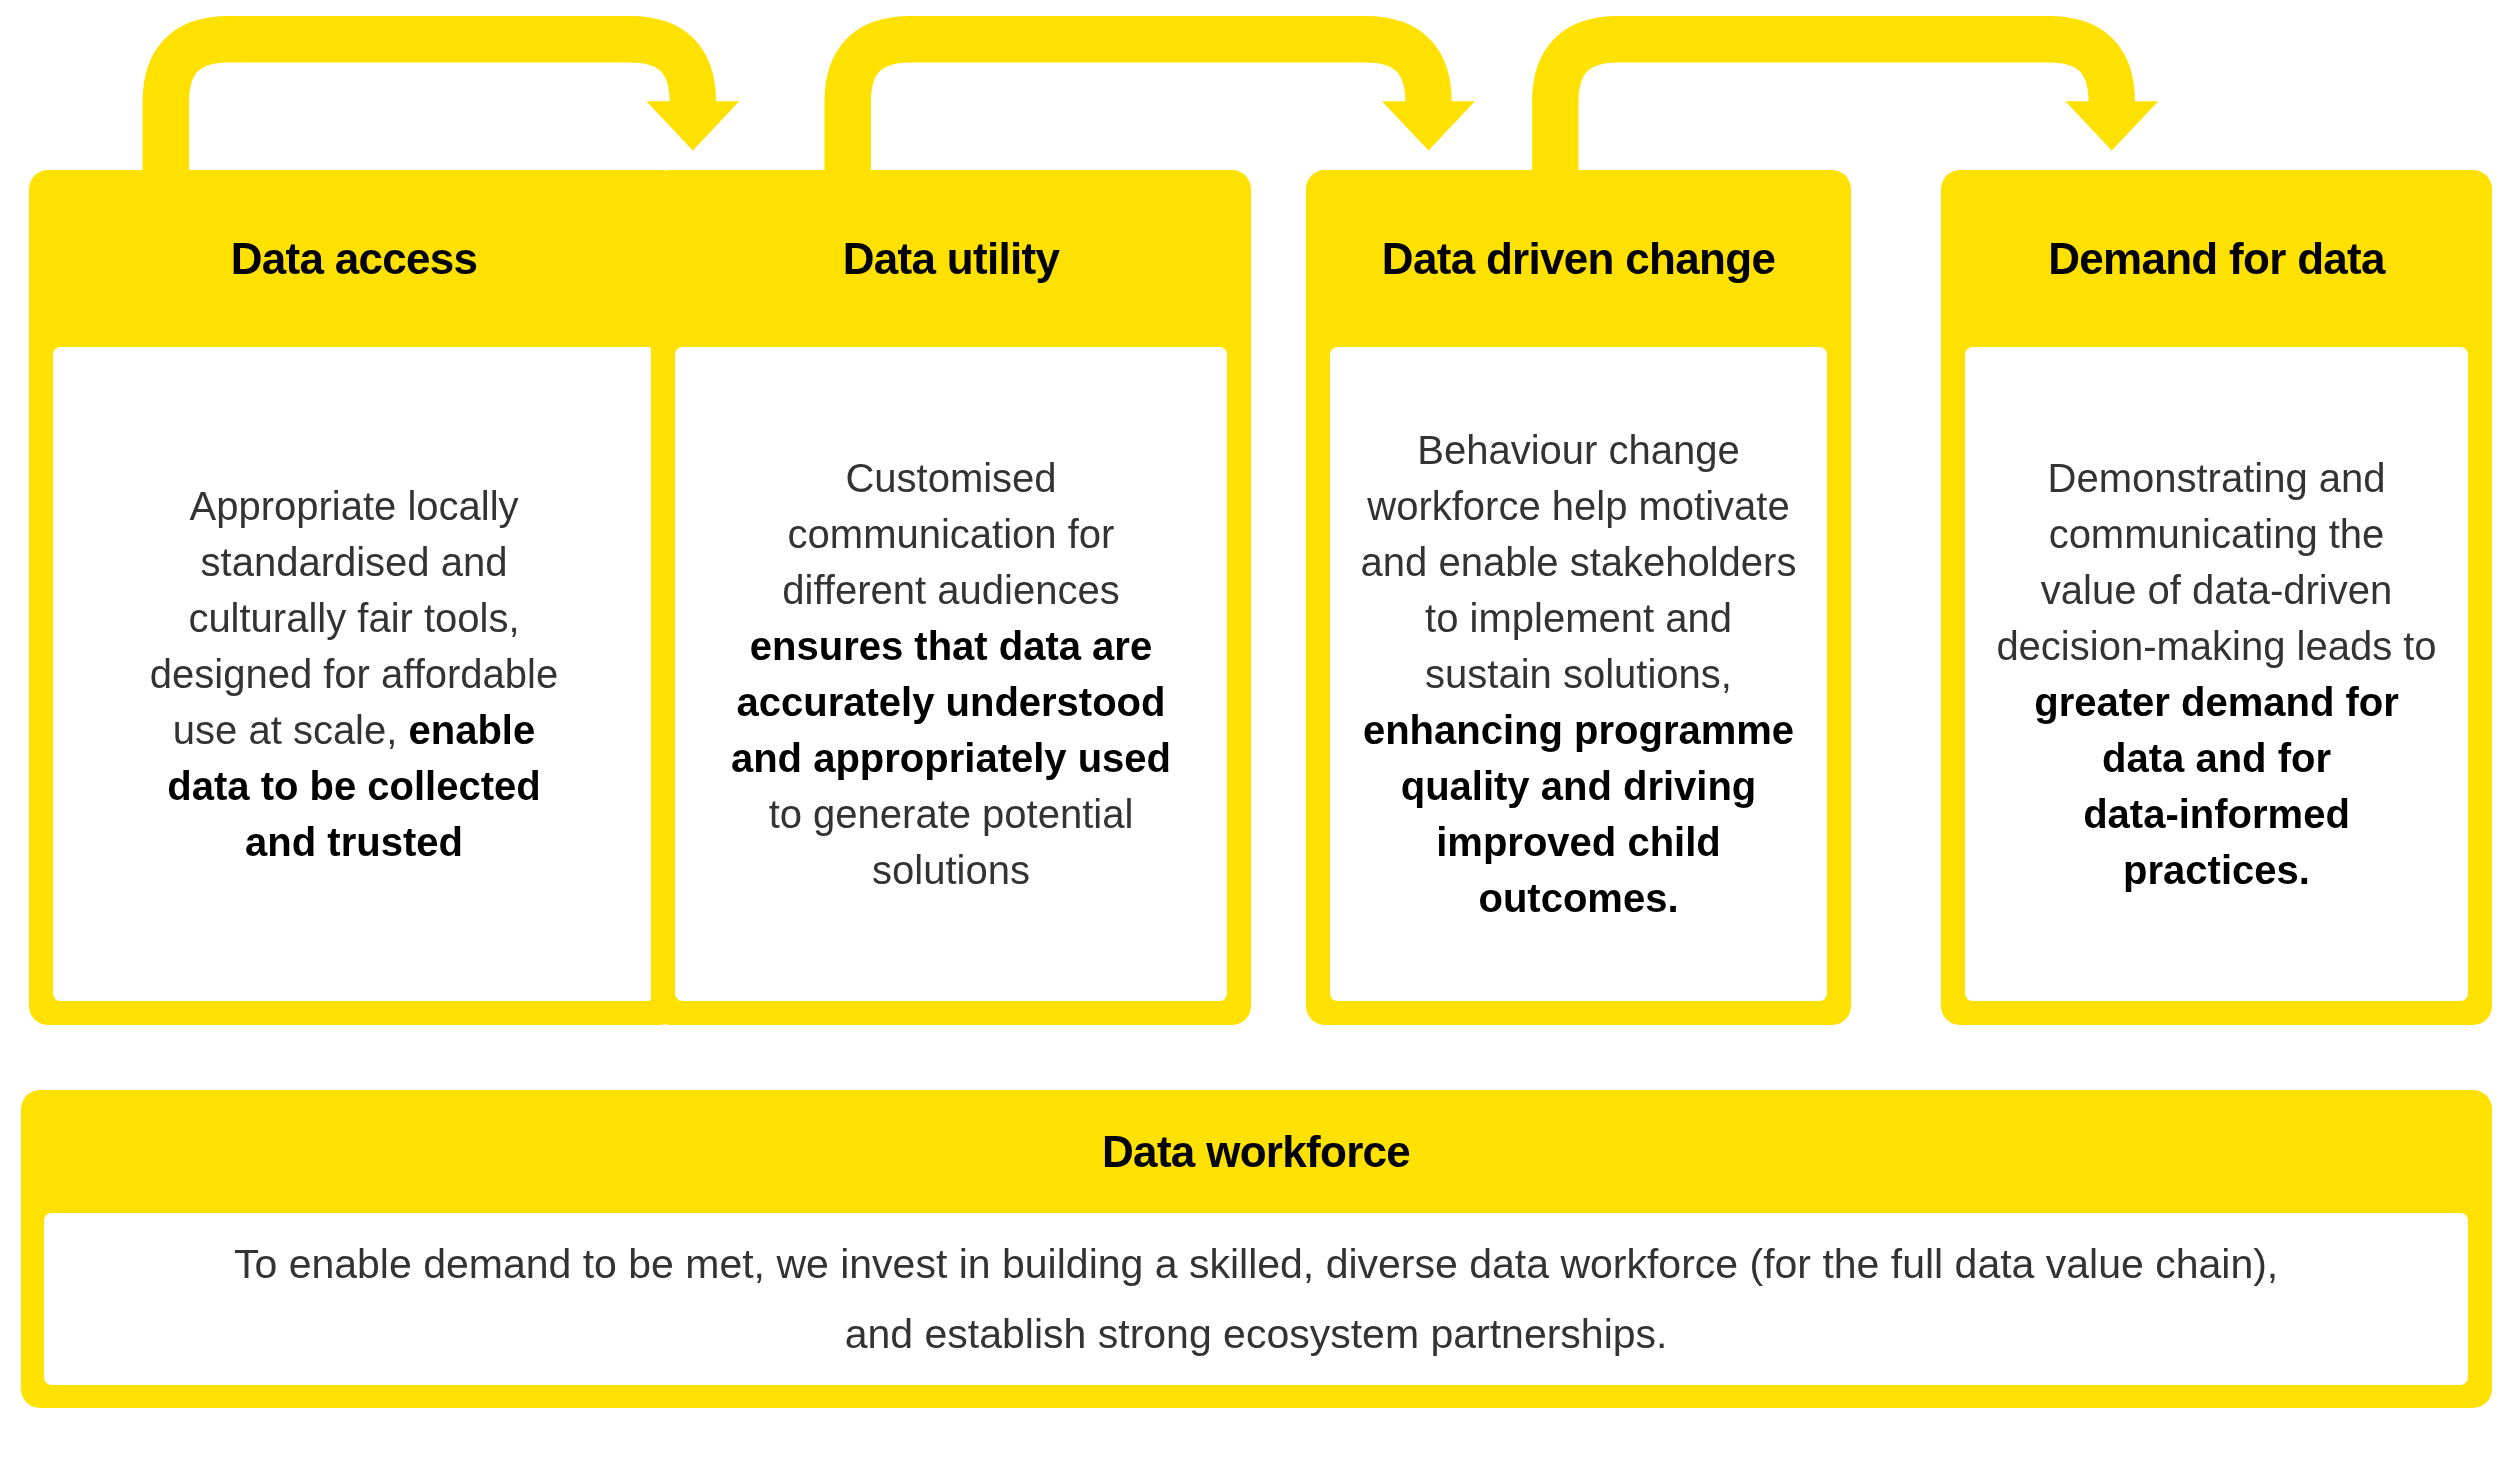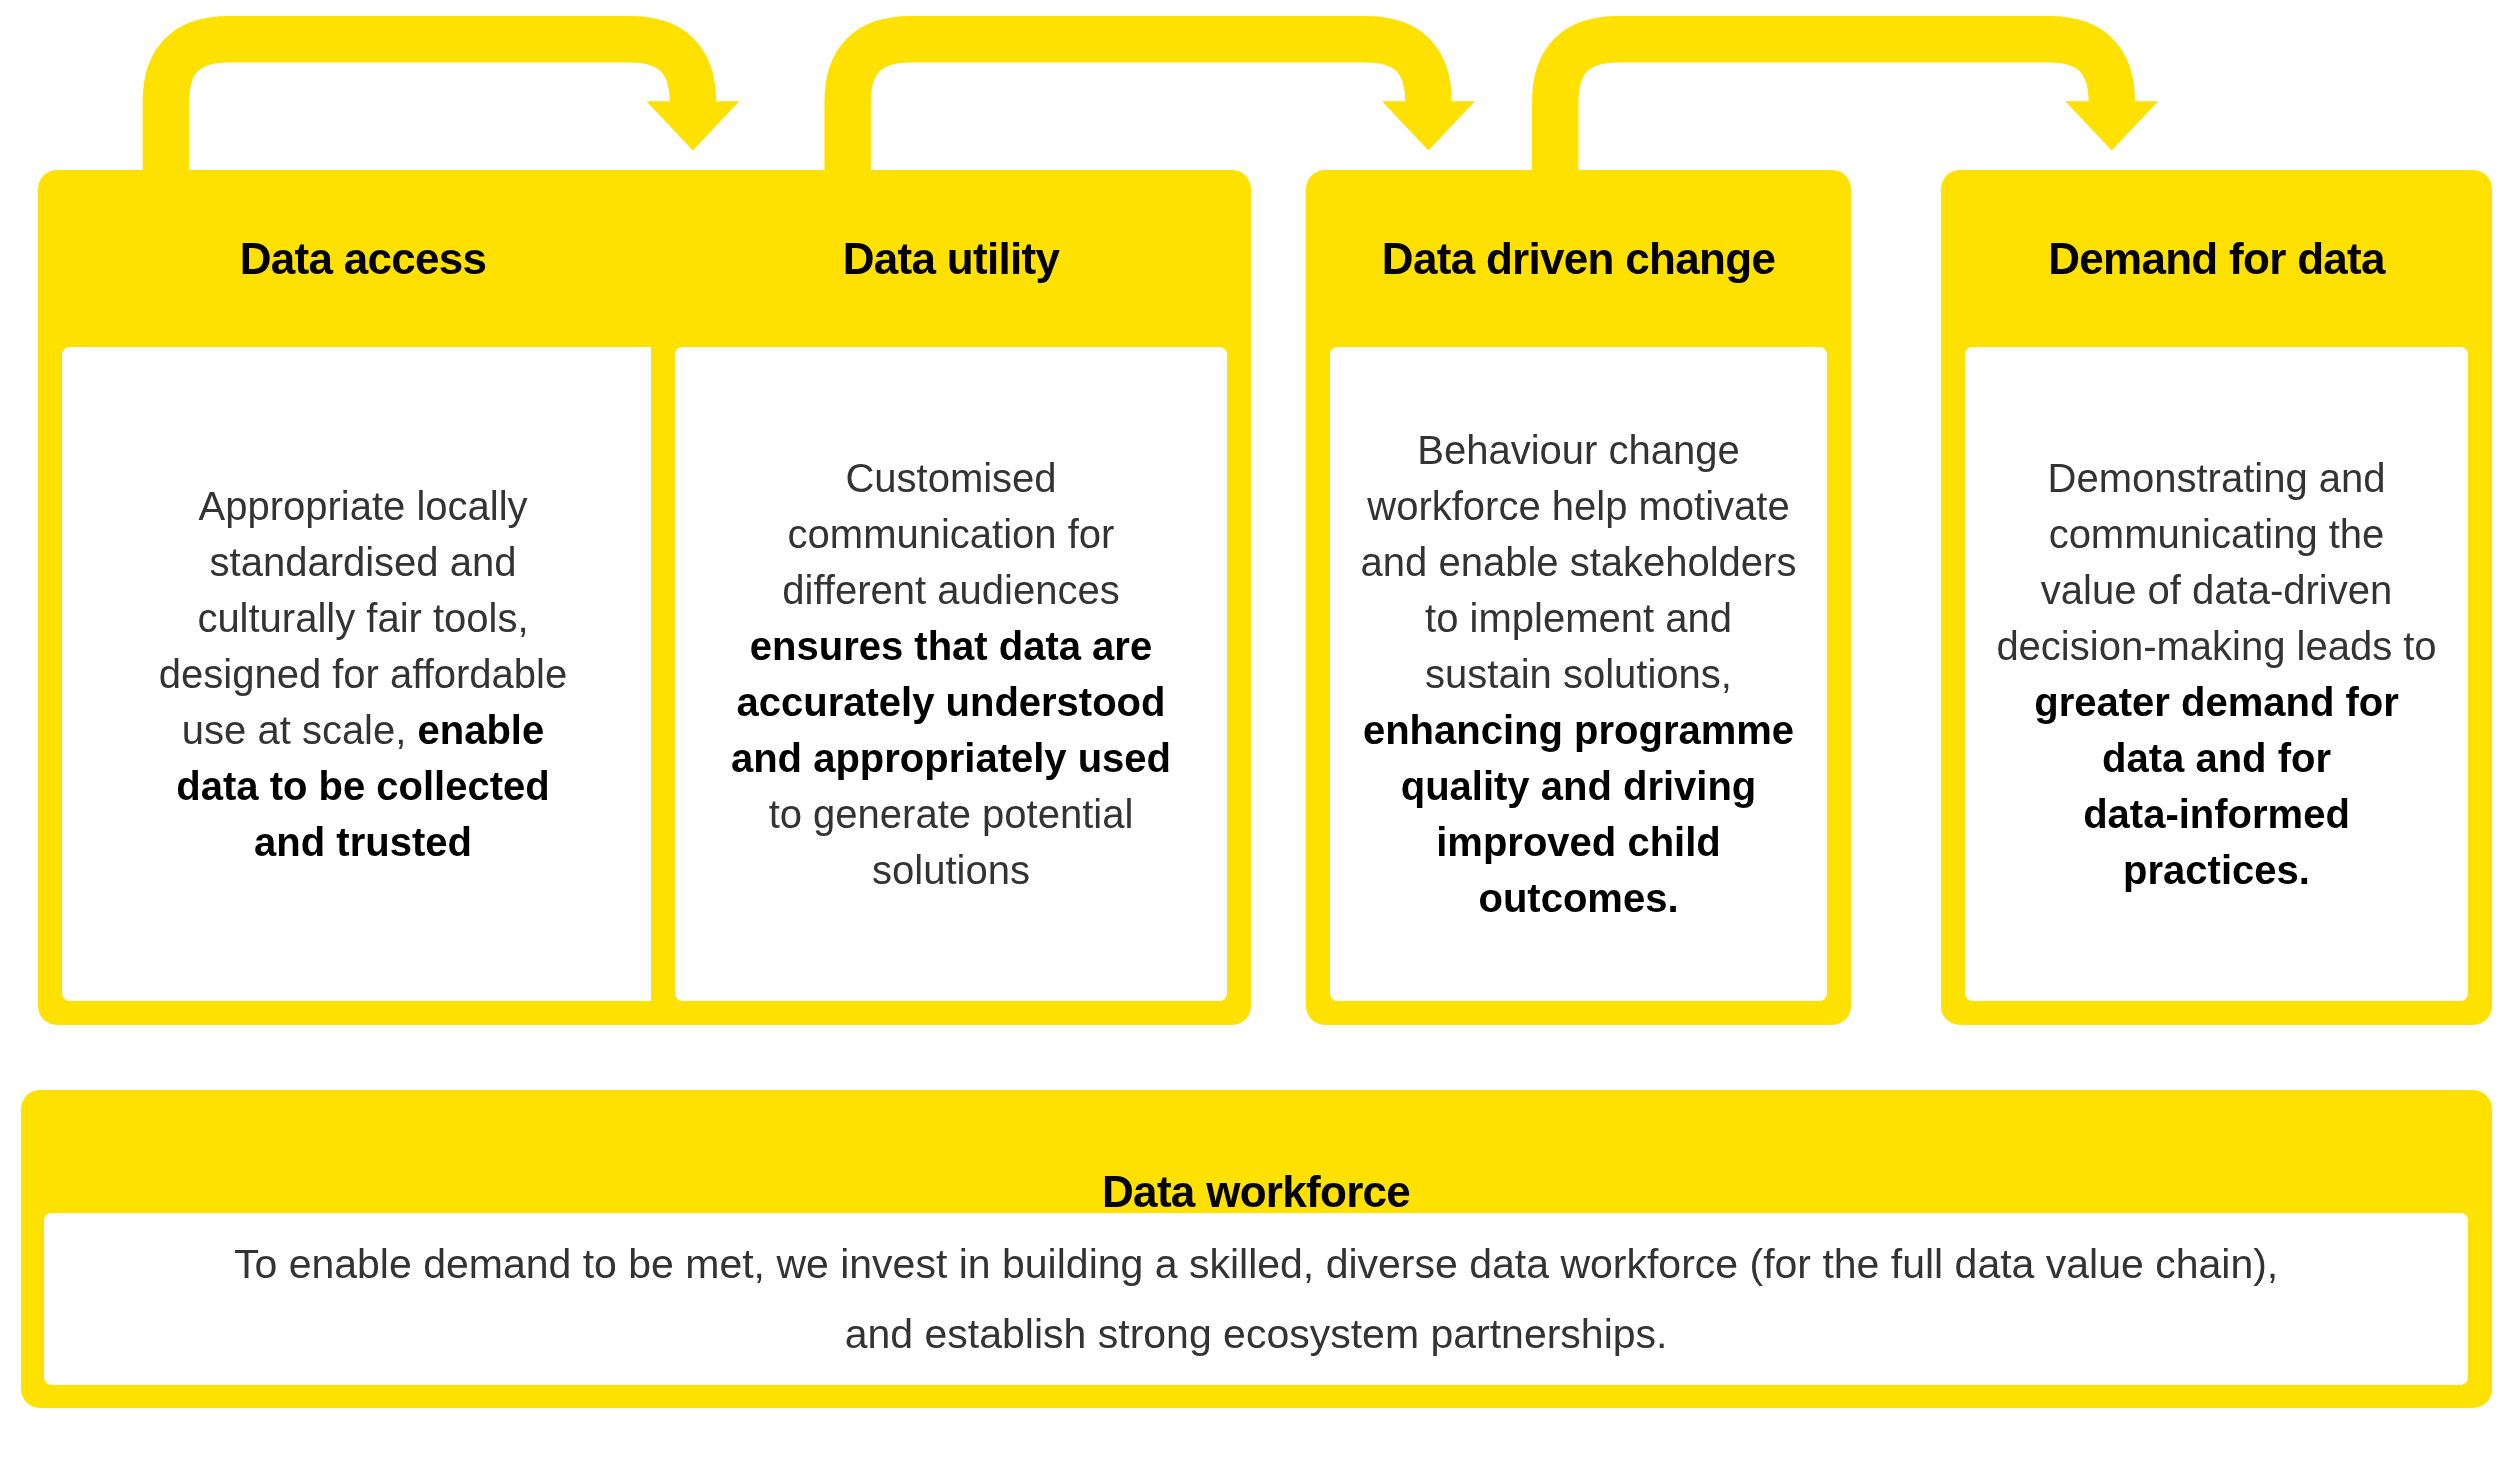--- a/index.html
+++ b/index.html
@@ -39,21 +39,21 @@
   }
   .line span.b { font-weight: 700; color: #000000; }
 
   
   .workforce {
     position: absolute; left: 20.6px; top: 1090px; width: 2471px; height: 318px;
     background: #FFE100; border-radius: 19px;
   }
   .workforce-header {
     position: absolute; left: 0; right: 0; top: 0; height: 123px;
-    display: flex; align-items: center; justify-content: center; margin-top: 40px;
+    display: flex; align-items: center; justify-content: center;
   }
   .workforce-body {
     position: absolute; left: 23.6px; right: 23.6px; top: 123px; bottom: 23px;
     background: #ffffff; border-radius: 7.4px;
     display: flex; flex-direction: column; align-items: center; justify-content: center;
     text-align: right;
   }
   .workforce-body .line {
     font-size: 41px; line-height: 70px; color: #333333; white-space: nowrap;
   }
@@ -71,21 +71,21 @@
     <g>
       <path d="M 1150 310 L 1150 138 Q 1150 53 1235 53 L 1853 53 Q 1938 53 1938 138 L 1938 150" fill="none" stroke="#FFE100" stroke-width="63"></path>
       <polygon points="1875,137 2001,137 1938,204" fill="#FFE100"></polygon>
     </g>
     <g>
       <path d="M 2110 310 L 2110 138 Q 2110 53 2195 53 L 2780 53 Q 2865 53 2865 138 L 2865 150" fill="none" stroke="#FFE100" stroke-width="63"></path>
       <polygon points="2802,137 2928,137 2865,204" fill="#FFE100"></polygon>
     </g>
   </svg>
 
-  <div class="card" style="left:38px; width:650px;">
+  <div class="card" style="left:29px; width:650px;">
     <div class="card-header">
       <div class="card-title">Data access</div>
     </div>
     <div class="card-body">
         <div class="line"><span>Appropriate locally</span></div>
         <div class="line"><span>standardised and</span></div>
         <div class="line"><span>culturally fair tools,</span></div>
         <div class="line"><span>designed for affordable</span></div>
         <div class="line"><span>use at scale, </span><span class="b">enable</span></div>
         <div class="line"><span class="b">data to be collected</span></div>

